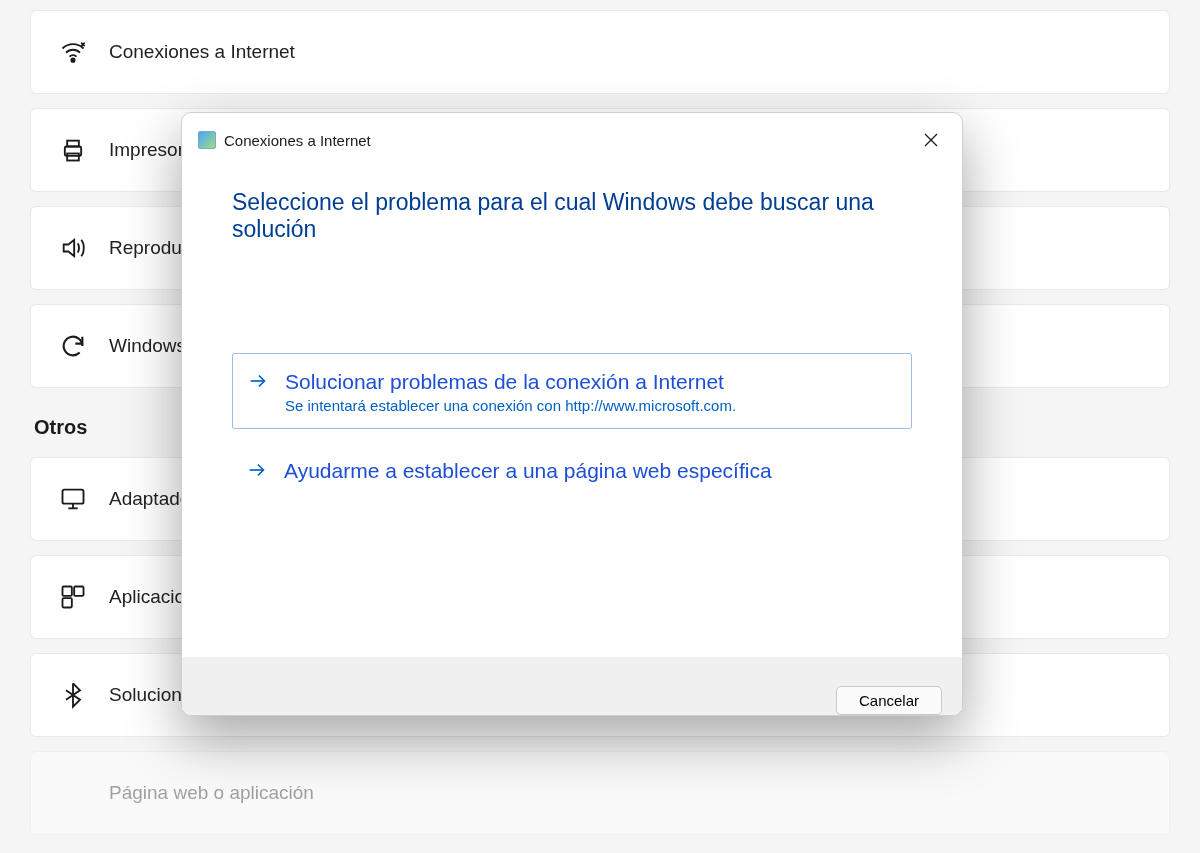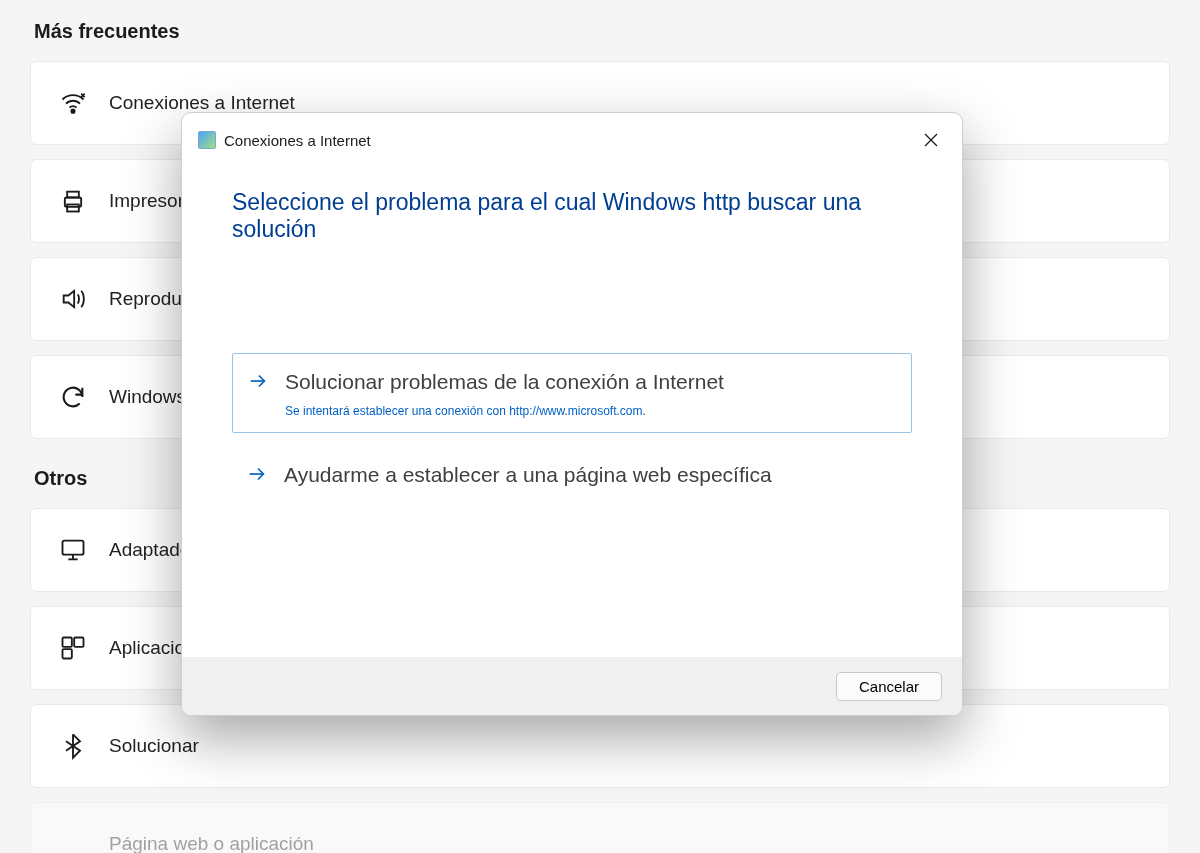--- a/index.html
+++ b/index.html
@@ -103,53 +103,52 @@
   }
   .option .arrow{
     width:22px;height:22px;
     margin-right:16px;
     margin-top:2px;
     flex:0 0 22px;
     display:flex;align-items:center;justify-content:center;
   }
   .option .olabel{
     font-size:21px;
-    color:#404040;
+    color:#1d4ed8;
     line-height:1.3;
   }
   .option .osub{
-    font-size:12px;
+    font-size:15px;
     color:#0061c3;
-    margin-top:9px;
+    margin-top:2px;
   }
   .dialog-footer{
     border-top:1px solid transparent;
     background:#f0f0f0;
     border-bottom-left-radius:10px;
     border-bottom-right-radius:10px;
     height:58px;
     display:flex;
-    align-items:center;
+    align-items:flex-end;
     justify-content:flex-end;
     padding:0 20px;
   }
   .btn{
     background:#fbfbfb;
     border:1px solid #c8c8c8;
     border-radius:5px;
     padding:5px 22px;
     font-size:15px;
     cursor:pointer;
   }
 </style>
 </head>
 <body>
 
 <div class="page">
-  <div class="section-title">Más frecuentes</div>
 
   <div class="card">
     <span class="icon">
       <svg viewBox="0 0 24 24" fill="none" stroke="#1b1b1b" stroke-width="1.6">
           <path d="M3 9c5-5 13-5 18 0"></path>
           <path d="M6 12.5c3.3-3.3 8.7-3.3 12 0"></path>
           <path d="M9 16c1.7-1.7 4.3-1.7 6 0"></path>
           <circle cx="12" cy="19" r="1.4" fill="#1b1b1b"></circle>
           <path d="M19 4l3 3M22 4l-3 3" stroke="#1b1b1b" stroke-width="1.4"></path>
         </svg>
@@ -234,21 +233,21 @@
       <svg width="14" height="14" viewBox="0 0 14 14" stroke="#1b1b1b" stroke-width="1.3">
           <path d="M1 1l12 12M13 1L1 13"></path>
         </svg>
     </span>
   </div>
   <div class="dialog-header">
     <span class="hicon"></span>
     <span class="title">Conexiones a Internet</span>
   </div>
   <div class="dialog-body">
-    <div class="dialog-heading">Seleccione el problema para el cual Windows http buscar una solución</div>
+    <div class="dialog-heading">Seleccione el problema para el cual Windows debe buscar una solución</div>
 
     <div class="option selected">
       <span class="arrow">
         <svg viewBox="0 0 24 24" fill="none" stroke="#0061c3" stroke-width="1.8">
             <path d="M4 12h15"></path>
             <path d="M13 6l6 6-6 6"></path>
           </svg>
       </span>
       <div>
         <div class="olabel">Solucionar problemas de la conexión a Internet</div>

